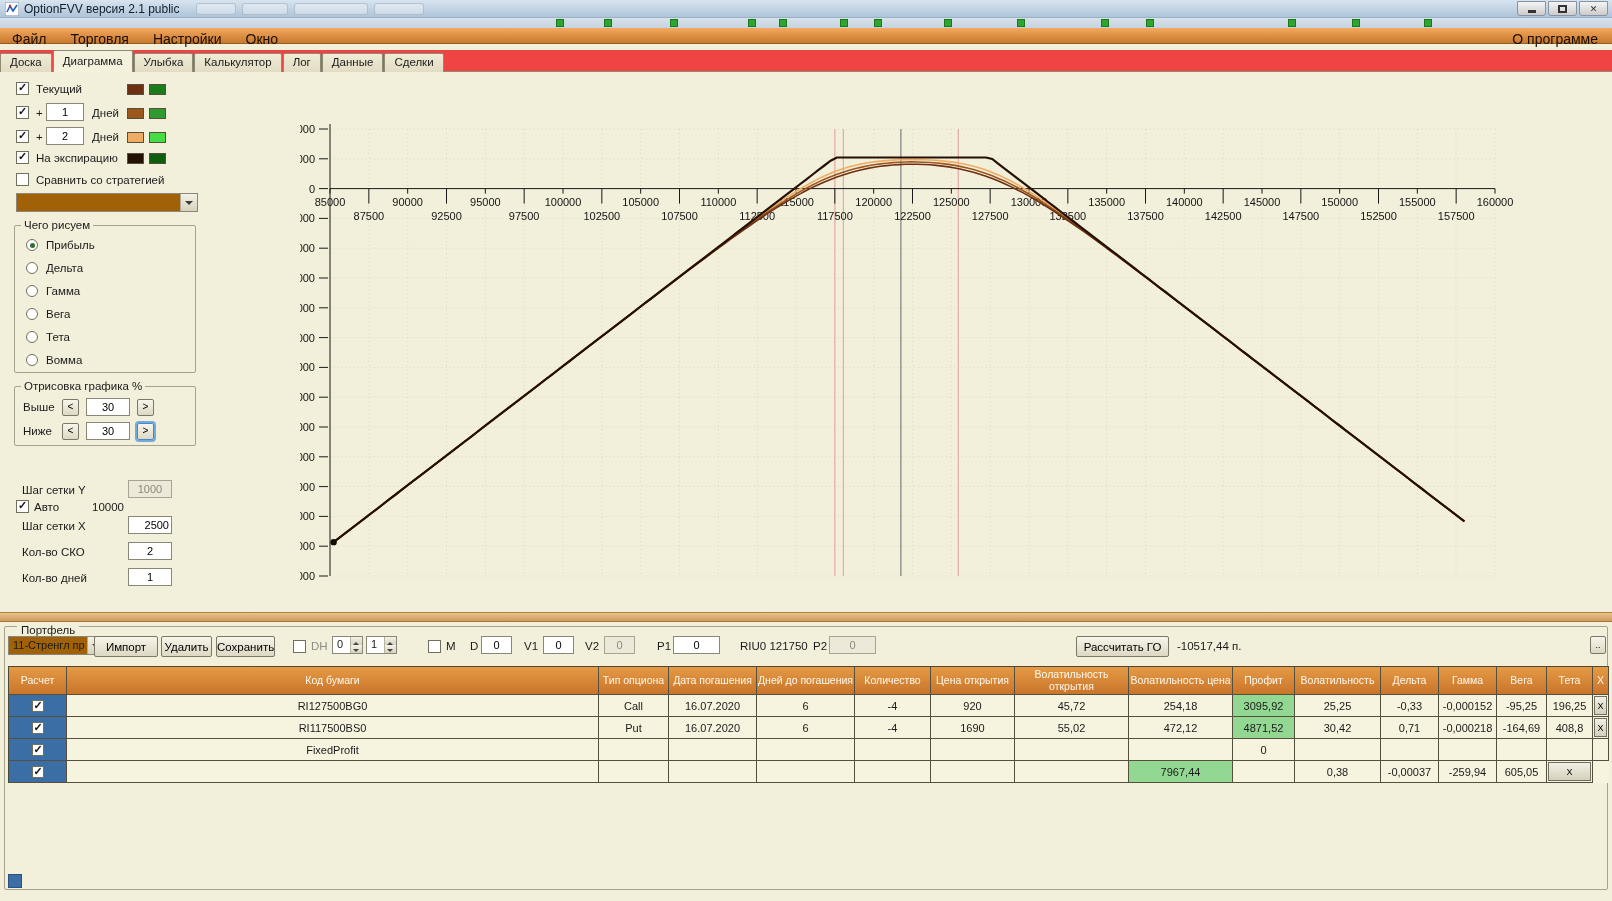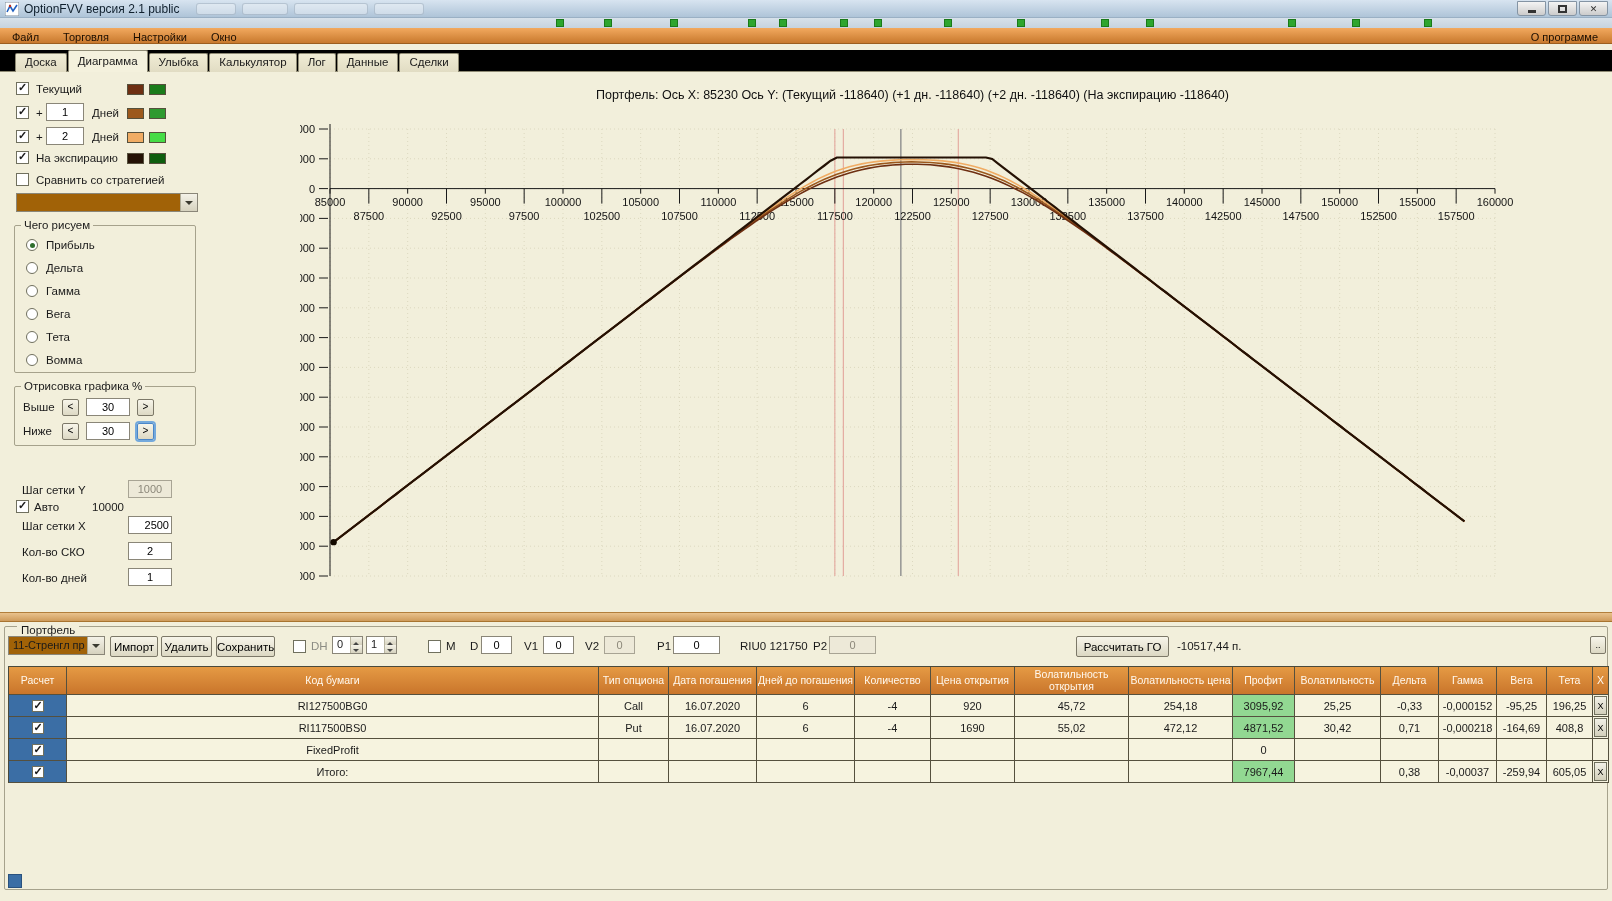--- a/index.html
+++ b/index.html
@@ -20,27 +20,27 @@
   .glyph-min { width:8px; height:3px; background:#333; margin-top:6px; }
   .glyph-max { width:9px; height:8px; border:2px solid #333; }
 
   
   .bgstrip { position:absolute; left:0; top:18px; width:100%; height:10px;
     background:linear-gradient(#D7E1EA,#C6D3DF); }
   .gsq { position:absolute; top:1px; width:8px; height:8px; background:#2EA52E; border:1px solid #1A7A1A; }
 
   
   .menubar { position:absolute; left:0; top:28px; width:100%; height:16px;
-    background:linear-gradient(#F2A95F,#C8792D); border-bottom:1px solid #9C5E1E; font-size:11px; }
+    background:linear-gradient(#F2A95F,#C8792D); border-bottom:1px solid #9C5E1E; font-size:14px; }
   .menu-item { display:inline-block; padding:3px 12px 0 12px; height:22px; color:#1C0E00; cursor:default; }
   .menu-right { position:absolute; right:14px; top:3px; color:#1C0E00; }
 
   
-  .tabstrip { position:absolute; left:0; top:50px; width:100%; height:22px; padding-left:15px;
-    border-bottom:1px solid #8E8A74; background:#000000; }
+  .tabstrip { position:absolute; left:0; top:50px; width:100%; height:22px; padding-left:0;
+    border-bottom:1px solid #8E8A74; background:#ef4444; }
   .tab { display:inline-block; height:19px; margin-top:3px; padding:2px 9px 0 9px; font-size:11.5px;
     background:linear-gradient(#F0ECD5,#E1DCC3); border:1px solid #8E8A74; border-bottom:none;
     border-radius:2px 2px 0 0; margin-right:1px; cursor:default; vertical-align:bottom; }
   .tab.active { height:22px; margin-top:0; padding-top:4px; background:#F4F1DD; position:relative; z-index:2; }
 
   
   .main { position:absolute; left:0; top:72px; width:100%; height:540px; }
   .sidebar { position:absolute; left:0; top:0; width:300px; height:540px; font-size:11.5px; }
   .srow { position:absolute; left:0; width:300px; height:20px; }
   .cb { position:absolute; width:13px; height:13px; background:#FFF; border:1px solid #70705E; }
@@ -275,21 +275,20 @@
         <span class="lbl" style="left:22px;top:3px">Кол-во СКО</span>
         <input class="tin" style="left: 128px; top: 0px; width: 44px;" value="2">
       </div>
       <div class="srow" style="top:496px;height:18px">
         <span class="lbl" style="left:22px;top:3px">Кол-во дней</span>
         <input class="tin" style="left: 128px; top: 0px; width: 44px;" value="1">
       </div>
     </div>
 
     <div class="chart-area">
-      <div class="chart-title">Портфель: Ось X: 85230 Ось Y:  (Текущий -118640)  (+1 дн. -118640)  (+2 дн. -118640)  (На экспирацию -118640)</div>
       <svg id="chart-svg" width="1300" height="494">
           <line x1="30" x2="1195" y1="458" y2="458" class="cgrid"></line>
           <line x1="30" x2="1195" y1="428.2" y2="428.2" class="cgrid"></line>
           <line x1="30" x2="1195" y1="398.4" y2="398.4" class="cgrid"></line>
           <line x1="30" x2="1195" y1="368.6" y2="368.6" class="cgrid"></line>
           <line x1="30" x2="1195" y1="338.8" y2="338.8" class="cgrid"></line>
           <line x1="30" x2="1195" y1="309" y2="309" class="cgrid"></line>
           <line x1="30" x2="1195" y1="279.2" y2="279.2" class="cgrid"></line>
           <line x1="30" x2="1195" y1="249.4" y2="249.4" class="cgrid"></line>
           <line x1="30" x2="1195" y1="219.6" y2="219.6" class="cgrid"></line>
@@ -447,21 +446,21 @@
       <span class="pgroup-title">Портфель</span>
     </div>
 
     <div class="pctrls">
       <div class="combo" style="left:8px;width:97px">
         <span class="combo-val">11-Стренгл пр</span>
         <span class="combo-btn">
             <i class="arr-dn"></i>
           </span>
       </div>
-      <button class="btn" style="left:110px;width:48px">Импорт</button>
+      <button class="btn" style="left:94px;width:64px">Импорт</button>
       <button class="btn" style="left:161px;width:51px">Удалить</button>
       <button class="btn" style="left:216px;width:59px">Сохранить</button>
       <span class="cb" style="left:293px;top:4px"></span>
       <span class="plabel dim" style="left:311px">DH</span>
       <div class="spinner" style="left:332px">
         <span class="spin-val">0</span>
         <span class="spin-arrows">
             <i class="up"></i>
             <i class="dn"></i>
           </span>
@@ -562,21 +561,20 @@
         <div class="tcell">0</div>
         <div class="tcell"></div>
         <div class="tcell"></div>
         <div class="tcell"></div>
         <div class="tcell"></div>
         <div class="tcell"></div>
         <div class="tcell xcell"></div>
         <div class="tcell cbcell">
           <span class="cb checked"></span>
         </div>
-        <div class="tcell">Итого:</div>
         <div class="tcell"></div>
         <div class="tcell"></div>
         <div class="tcell"></div>
         <div class="tcell"></div>
         <div class="tcell"></div>
         <div class="tcell"></div>
         <div class="tcell"></div>
         <div class="tcell profit">7967,44</div>
         <div class="tcell"></div>
         <div class="tcell">0,38</div>

